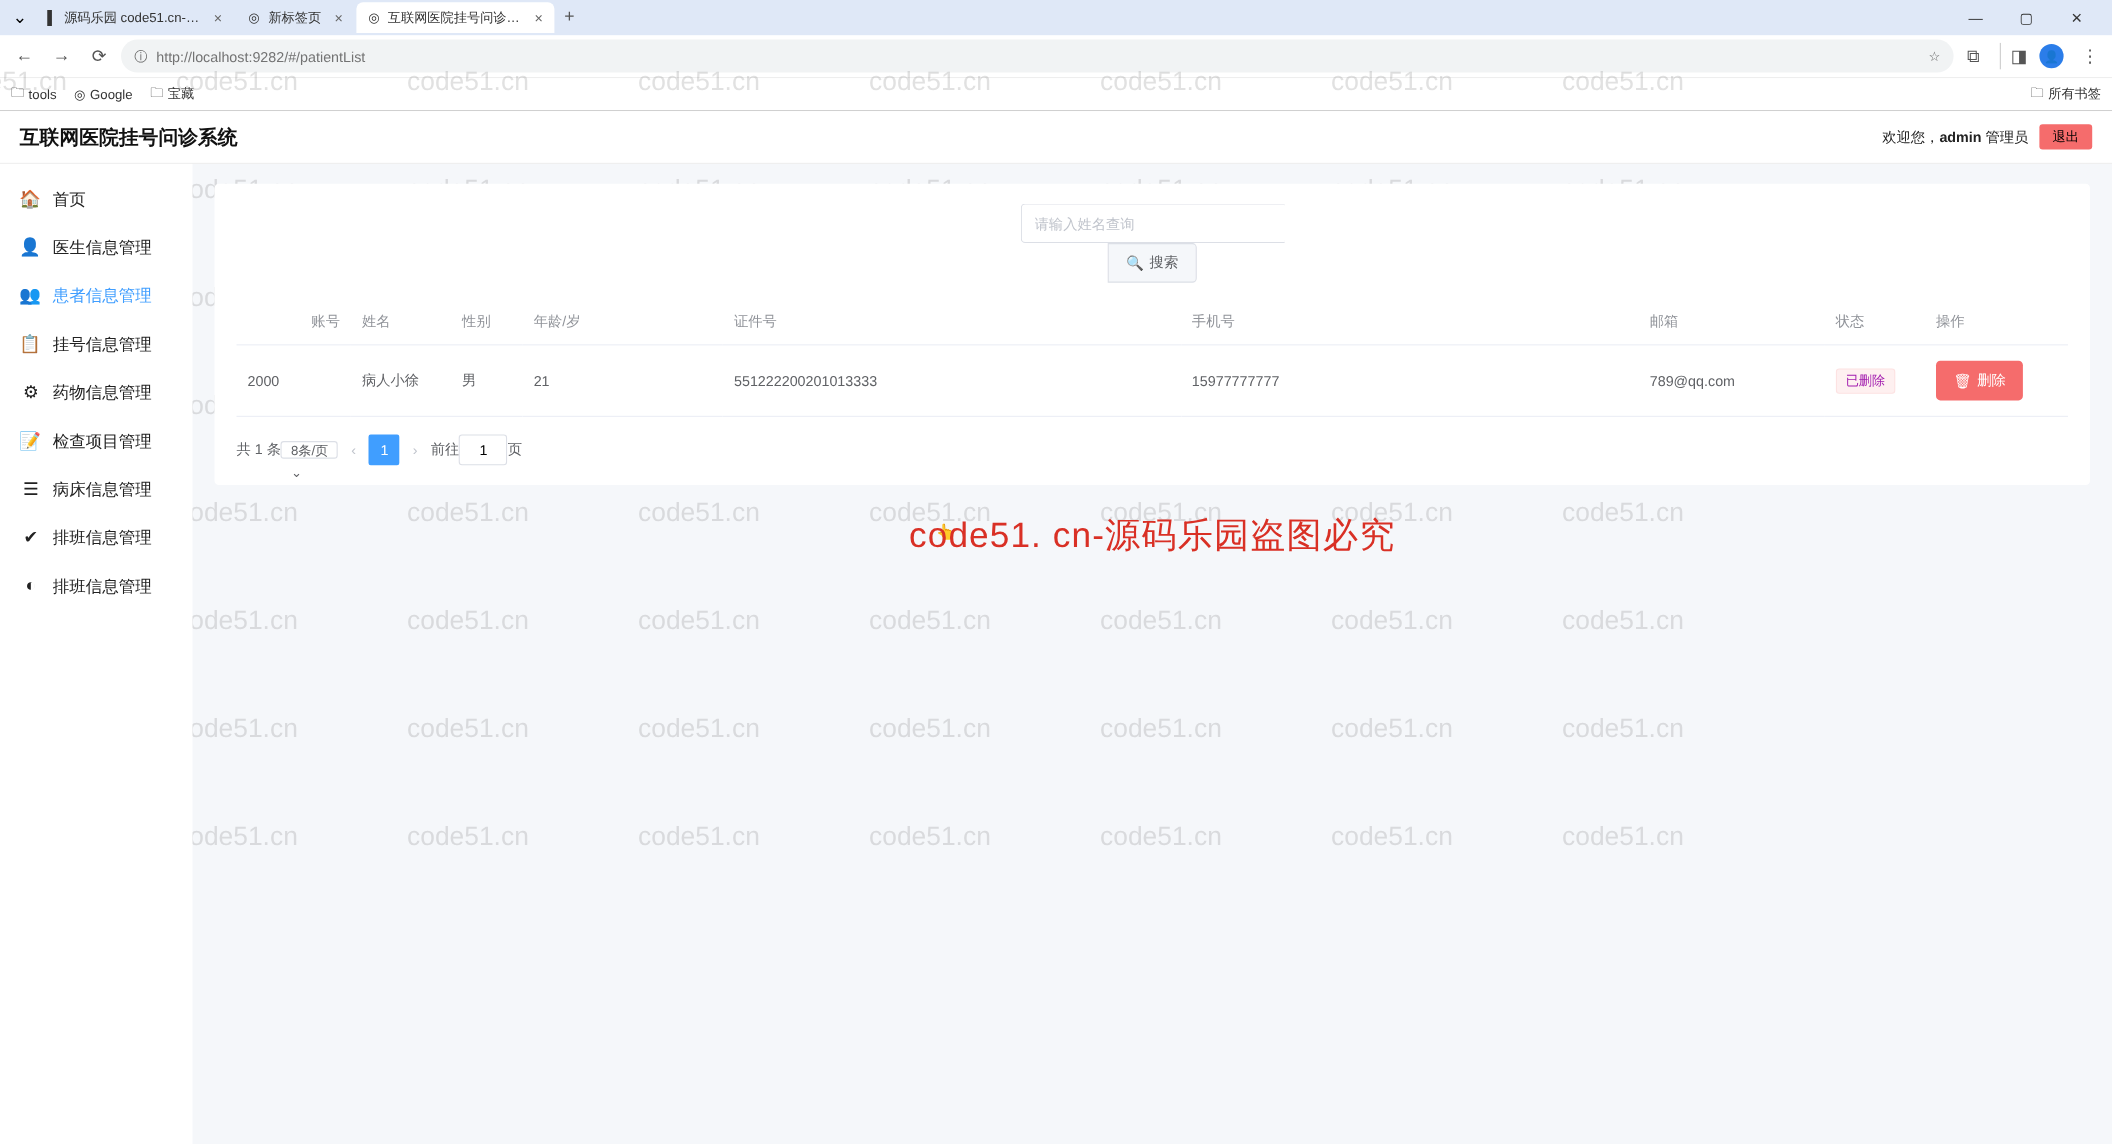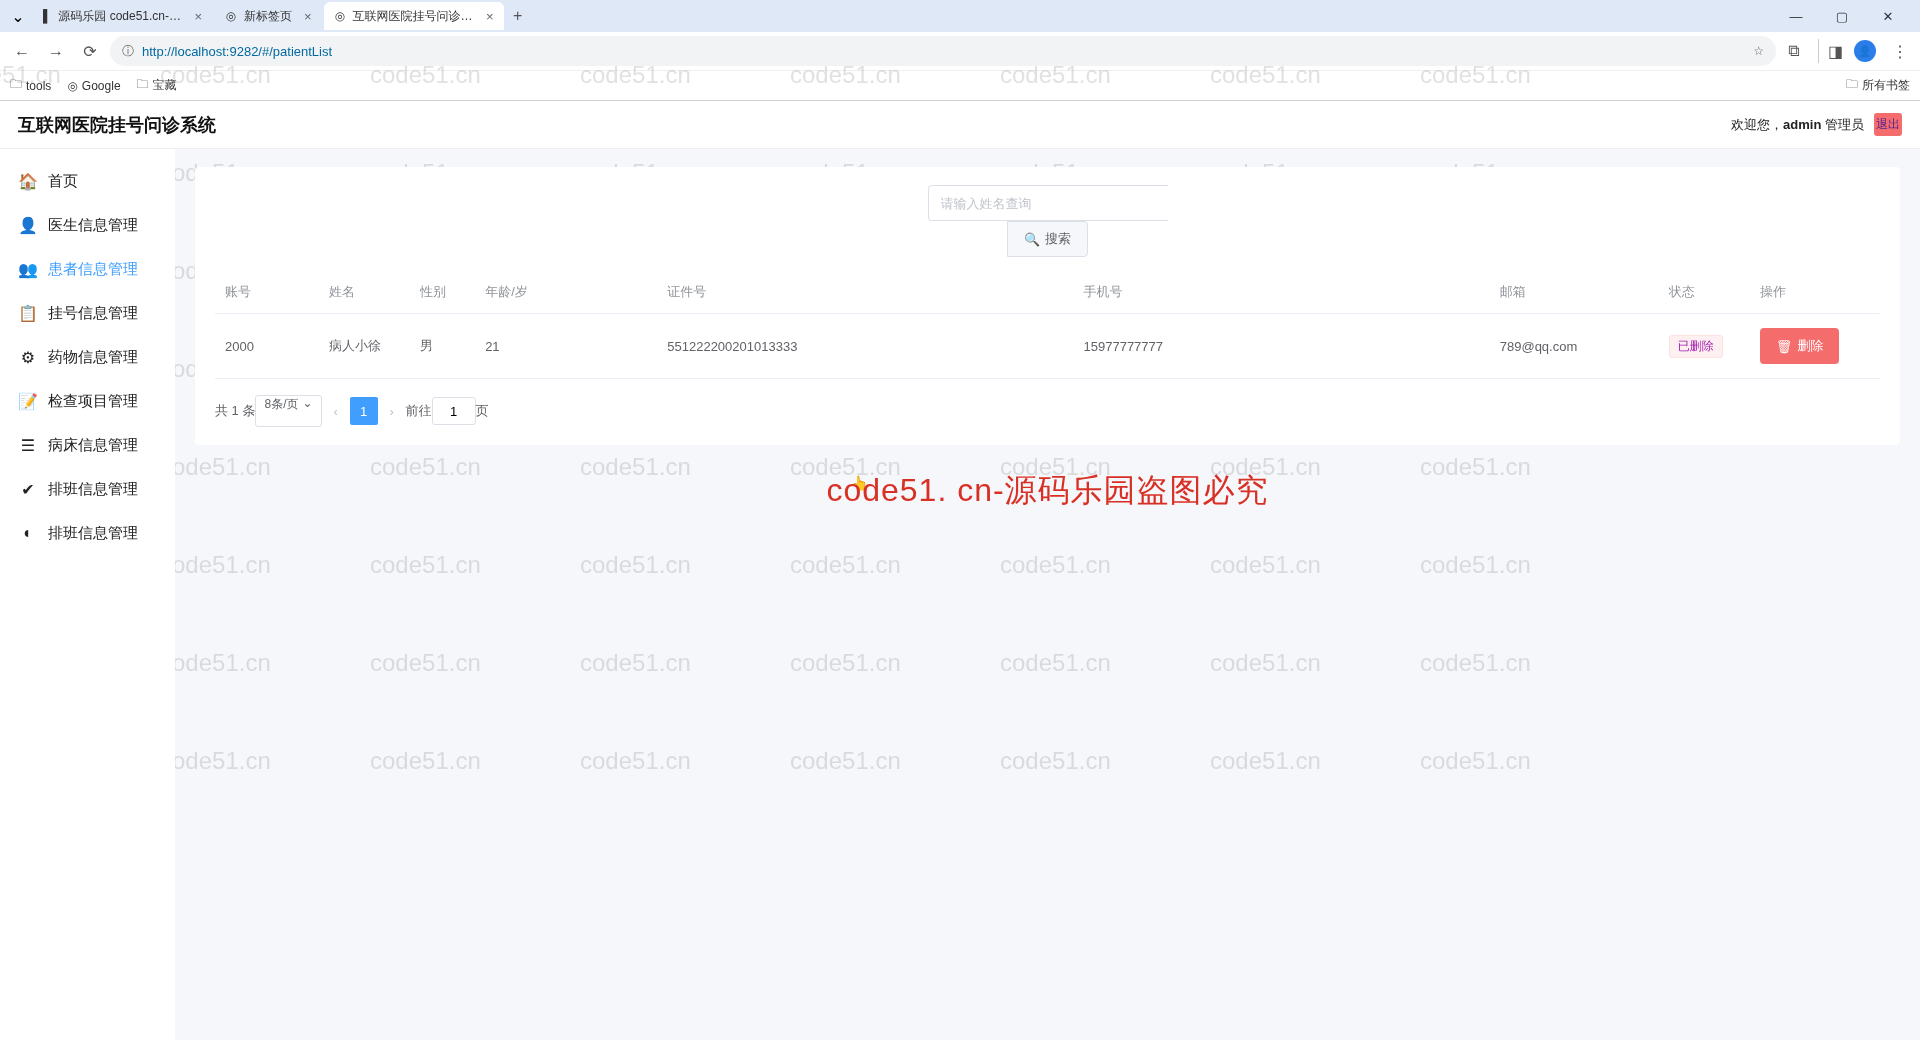--- a/index.html
+++ b/index.html
@@ -15,38 +15,38 @@
     .tab .title { white-space: nowrap; overflow: hidden; text-overflow: ellipsis; font-size: 12px; }
     .tab .close-x { color: #666; font-size: 13px; margin-left: 6px; }
     .new-tab { width: 24px; height: 24px; display: flex; align-items: center; justify-content: center; cursor: pointer; font-size: 16px; color: #555; }
     .win-controls { margin-left: auto; display: flex; gap: 18px; padding-right: 10px; }
     .win-btn { width: 28px; height: 28px; display: flex; align-items: center; justify-content: center; cursor: pointer; color: #333; font-size: 13px; }
     
     .addr-row { display: flex; align-items: center; height: 38px; background: #fff; padding: 0 8px; gap: 6px; }
     .nav-btn { width: 28px; height: 28px; display: flex; align-items: center; justify-content: center; cursor: pointer; color: #555; border-radius: 50%; }
     .addr-bar { flex: 1; display: flex; align-items: center; height: 30px; background: #f1f3f4; border-radius: 15px; padding: 0 12px; gap: 8px; }
     .addr-icon { color: #666; font-size: 12px; }
-    .url-text { flex: 1; font-size: 13px; color: #0369a1; }
+    .url-text { flex: 1; font-size: 13px; color: #737373; }
     .addr-right { display: flex; gap: 12px; align-items: center; }
     .addr-right .icon-btn { width: 24px; height: 24px; display: flex; align-items: center; justify-content: center; cursor: pointer; color: #555; }
     .profile-badge { width: 22px; height: 22px; border-radius: 50%; background: #2b7de9; display: flex; align-items: center; justify-content: center; color: #fff; font-size: 11px; }
     
     .bookmark-row { display: flex; align-items: center; height: 30px; background: #fff; border-top: 1px solid #eee; padding: 0 10px; gap: 16px; font-size: 12px; color: #333; }
     .bookmark-item { display: flex; align-items: center; gap: 4px; cursor: pointer; }
     .bookmark-right { margin-left: auto; display: flex; align-items: center; gap: 4px; cursor: pointer; }
     
     
     .app { display: flex; flex-direction: column; height: calc(1040px - 100px); position: relative; }
     .watermark-layer { position: absolute; inset: 0; pointer-events: none; z-index: 0; }
     .wm { position: absolute; color: rgba(120,120,120,0.22); font-size: 24px; white-space: nowrap; }
     
     .app-header { height: 48px; background: #fff; display: flex; align-items: center; padding: 0 18px; border-bottom: 1px solid #eee; position: relative; z-index: 1; }
     .app-title { font-size: 18px; font-weight: 700; color: #111; }
     .header-right { margin-left: auto; display: flex; align-items: center; gap: 10px; font-size: 13px; color: #222; }
-    .logout-btn { background: #f56c6c; color: #4c1d95; padding: 3px 2px; border-radius: 3px; font-size: 12px; cursor: pointer; }
+    .logout-btn { background: #f56c6c; color: #000000; padding: 3px 12px; border-radius: 3px; font-size: 12px; cursor: pointer; }
     
     .app-body { flex: 1; display: flex; position: relative; z-index: 1; }
     .sidebar { width: 175px; background: #fff; padding-top: 10px; }
     .nav-item { display: flex; align-items: center; height: 44px; padding: 0 18px; gap: 10px; font-size: 15px; color: #222; cursor: pointer; }
     .nav-item.active { color: #409eff; }
     .nav-item .nav-icon { width: 20px; height: 20px; display: inline-flex; align-items: center; justify-content: center; font-size: 16px; }
     
     .content { flex: 1; padding: 18px 20px; }
     .panel { background: #fff; border-radius: 4px; padding: 18px 20px; }
     
@@ -55,21 +55,21 @@
     .search-input::placeholder { color: #c0c4cc; }
     .search-btn { height: 36px; padding: 0 16px; border: 1px solid #dcdfe6; background: #f5f7fa; border-radius: 0 4px 4px 0; display: flex; align-items: center; gap: 5px; cursor: pointer; font-size: 13px; color: #606266; }
     
     .data-table { width: 100%; border-collapse: collapse; font-size: 13px; }
     .data-table th { text-align: left; padding: 12px 10px; color: #909399; font-weight: 500; border-bottom: 1px solid #ebeef5; background: #fff; }
     .data-table td { padding: 14px 10px; color: #606266; border-bottom: 1px solid #ebeef5; }
     .status-tag { display: inline-block; background: #fef0f0; color: #a21caf; border: 1px solid #fde2e2; padding: 2px 8px; border-radius: 3px; font-size: 12px; }
     .del-btn { background: #f56c6c; color: #fff; border: none; padding: 9px 16px; border-radius: 4px; font-size: 13px; cursor: pointer; display: inline-flex; align-items: center; gap: 5px; }
     
     .pagination { display: flex; align-items: center; margin-top: 16px; font-size: 13px; color: #606266; }
-    .page-select { height: 32px; border: 1px solid #dcdfe6; border-radius: 3px; padding: 0 8px; font-size: 12px; background: #fff; display: inline-flex; align-items: flex-start; gap: 4px; cursor: pointer; }
+    .page-select { height: 16px; border: 1px solid #dcdfe6; border-radius: 3px; padding: 0 8px; font-size: 12px; background: #fff; display: inline-flex; align-items: flex-start; gap: 4px; cursor: pointer; flex-direction: column; }
     .page-btn { width: 28px; height: 28px; display: inline-flex; align-items: center; justify-content: center; border-radius: 2px; cursor: pointer; color: #606266; }
     .page-btn.active { background: #409eff; color: #fff; }
     .page-btn.disabled { color: #c0c4cc; cursor: not-allowed; }
     .page-jump-input { width: 44px; height: 28px; border: 1px solid #dcdfe6; border-radius: 3px; text-align: center; font-size: 13px; }
     
     .big-watermark { text-align: center; color: #d93025; font-size: 32px; font-weight: 400; margin-top: 24px; letter-spacing: 1px; }
     .cursor-hand { position: absolute; left: 851px; top: 374px; font-size: 14px; pointer-events: none; }
   </style>
 </head>
 <body>
@@ -257,21 +257,21 @@
           <input class="search-input" placeholder="请输入姓名查询" style="">
           <button class="search-btn">
             <span>🔍</span>
             <span>搜索</span>
           </button>
         </div>
 
         <table class="data-table">
           <thead>
               <tr id="thead-row">
-                <th style="width: 80px;">账号</th>
+                <th style="width: 80px; text-align: right;">账号</th>
                 <th style="width: 70px;">姓名</th>
                 <th style="width: 50px;">性别</th>
                 <th style="width: 140px;">年龄/岁</th>
                 <th style="width: 320px;">证件号</th>
                 <th style="width: 320px;">手机号</th>
                 <th style="width: 130px;">邮箱</th>
                 <th style="width: 70px;">状态</th>
                 <th style="width: 100px;">操作</th>
               </tr>
             </thead>

